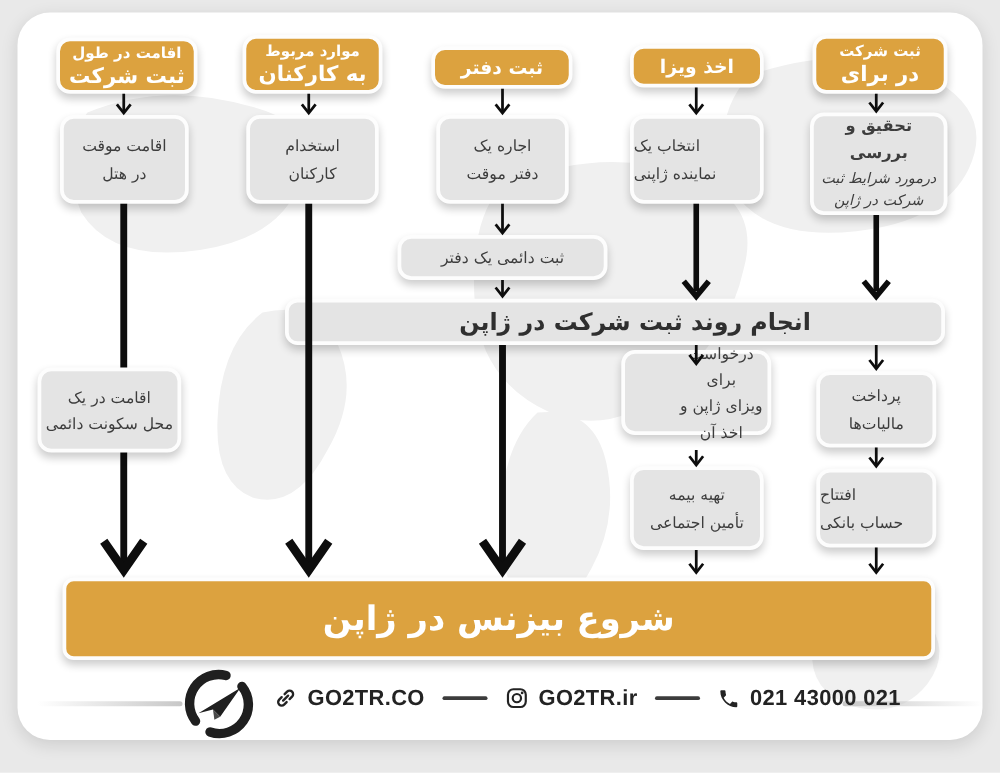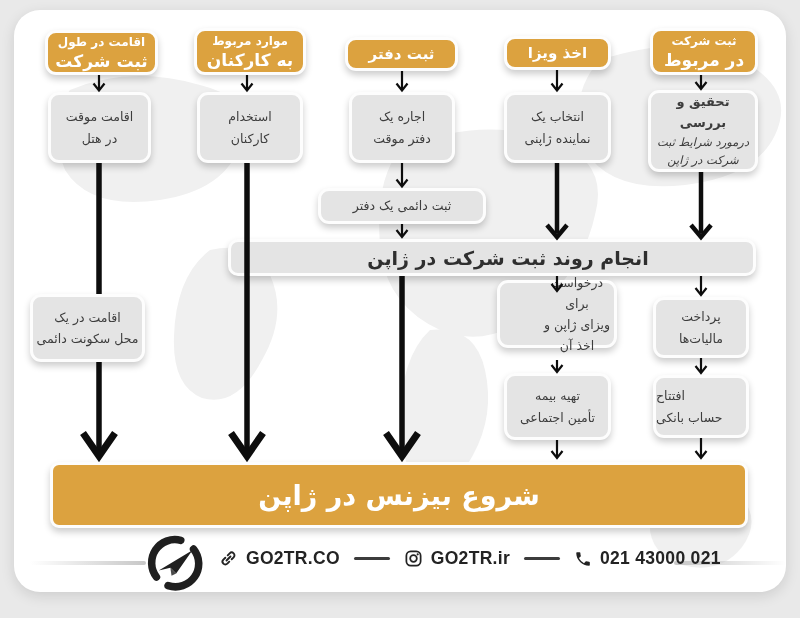--- a/index.html
+++ b/index.html
@@ -69,36 +69,36 @@
       <span class="l2">به کارکنان</span>
     </div>
     <div class="box hdr" style="left:345px;top:37px;width:113px;height:34px;">
       <span class="single">ثبت دفتر</span>
     </div>
     <div class="box hdr" style="left:504px;top:36px;width:107px;height:34px;">
       <span class="single">اخذ ویزا</span>
     </div>
     <div class="box hdr" style="left:650px;top:28px;width:108px;height:47px;">
       <span class="l1">ثبت شرکت</span>
-      <span class="l2">در مربوط</span>
+      <span class="l2">در برای</span>
     </div>
 
     <div class="box gray" style="left:48px;top:92px;width:103px;height:71px;">
       <span>اقامت موقت</span>
       <span>در هتل</span>
     </div>
     <div class="box gray" style="left:197px;top:92px;width:106px;height:71px;">
       <span>استخدام</span>
       <span>کارکنان</span>
     </div>
     <div class="box gray" style="left:349px;top:92px;width:106px;height:71px;">
       <span>اجاره یک</span>
       <span>دفتر موقت</span>
     </div>
-    <div class="box gray" style="left:504px;top:92px;width:107px;height:71px;">
+    <div class="box gray" style="left:504px;top:92px;width:107px;height:71px;align-items:flex-end;">
       <span>انتخاب یک</span>
       <span>نماینده ژاپنی</span>
     </div>
     <div class="box gray" style="left:648px;top:90px;width:110px;height:82px;">
       <span class="big">تحقیق و بررسی</span>
       <span class="sm">درمورد شرایط ثبت</span>
       <span class="sm">شرکت در ژاپن</span>
     </div>
 
     <div class="box gray" style="left:318px;top:188px;width:168px;height:36px;">

